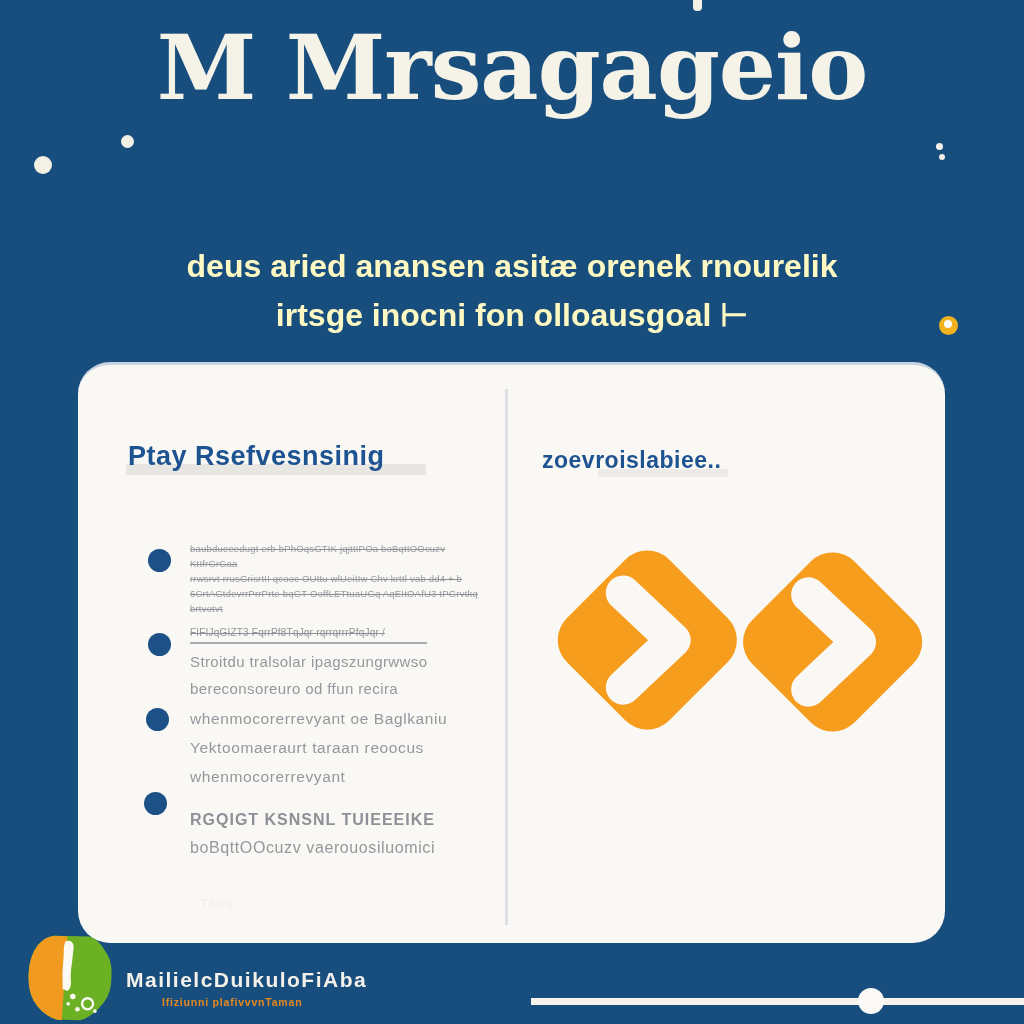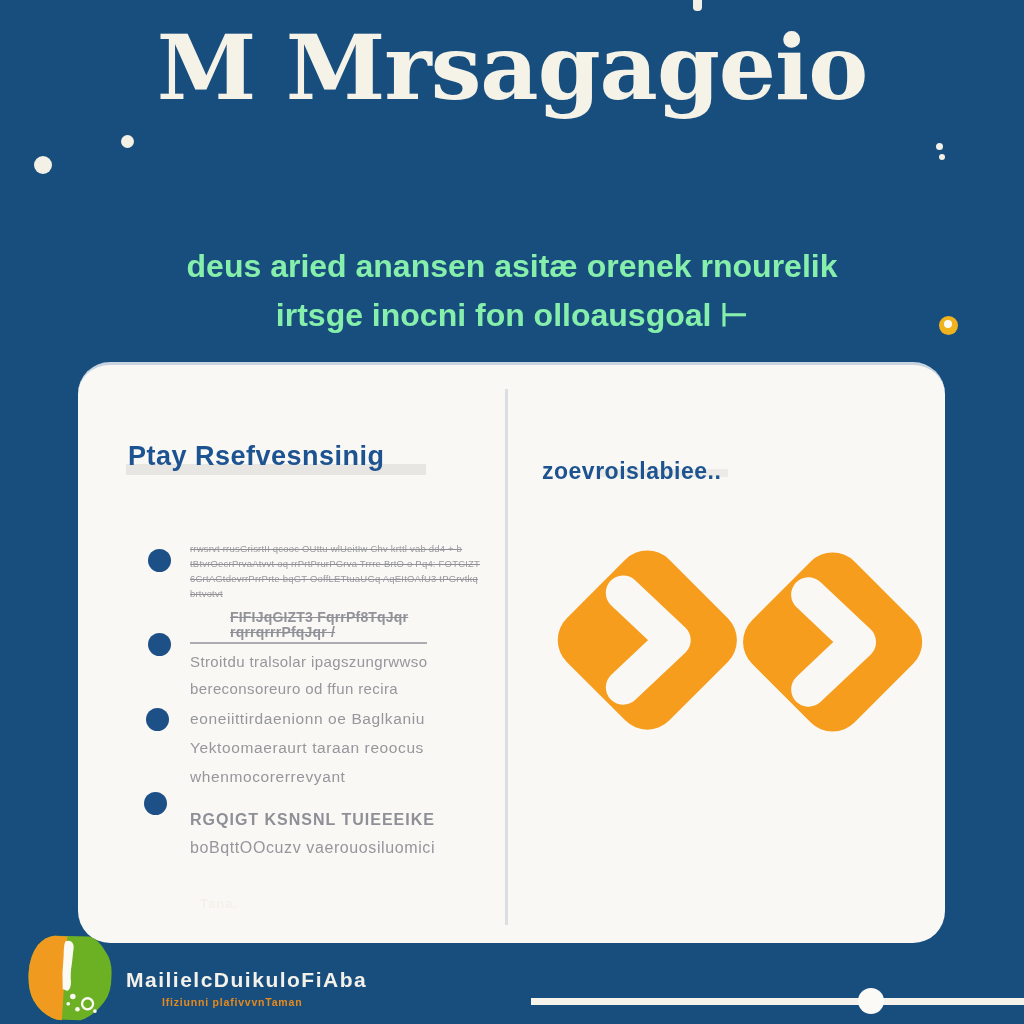--- a/index.html
+++ b/index.html
@@ -5,56 +5,56 @@
   html,body{margin:0;padding:0;}
   body{width:1024px;height:1024px;overflow:hidden;background:#184E7E;}
   .poster{position:relative;width:1024px;height:1024px;background:#184E7E;
           font-family:"Liberation Sans",sans-serif;}
 
   
   .hero-title{position:absolute;top:14px;left:0;width:1024px;text-align:center;
     font-family:"DejaVu Serif",serif;font-weight:700;font-size:90px;line-height:106px;
     color:#F5F2E8;letter-spacing:-1px;}
   .hero-sub{position:absolute;top:242px;left:0;width:1024px;text-align:center;
-    font-weight:700;font-size:32px;line-height:49px;color:#86efac;}
+    font-weight:700;font-size:32px;line-height:49px;color:#fef9c3;}
 
   
   .dot{position:absolute;border-radius:50%;background:#F3F0E6;}
   .dot-a{left:34px;top:156px;width:18px;height:18px;}
   .dot-b{left:121px;top:135px;width:13px;height:13px;}
   .dot-c{left:936px;top:143px;width:7px;height:7px;}
   .dot-d{left:939px;top:154px;width:6px;height:6px;}
   .top-dash{position:absolute;left:693px;top:0;width:9px;height:11px;background:#F3F0E6;
     border-radius:0 0 4px 4px;}
   .yellow-dot{position:absolute;left:939px;top:316px;width:19px;height:19px;border-radius:50%;
     background:#F0B31E;}
   .yellow-dot span{position:absolute;left:5px;top:4px;width:8px;height:8px;border-radius:50%;
     background:#FBFAF4;}
 
   
   .card{position:absolute;left:78px;top:362px;width:867px;height:581px;background:#F9F8F4;
     border-radius:32px;border-top:3px solid #C9D4E1;box-sizing:border-box;}
   .divider{position:absolute;left:427px;top:24px;width:3px;height:536px;background:#DBDEE3;}
   .col-heading{position:absolute;font-weight:700;color:#1D5390;white-space:nowrap;}
   .left-heading{left:50px;top:76px;font-size:27px;letter-spacing:0.5px;transform:scaleY(1.05);}
-  .right-heading{left:464px;top:82px;font-size:23px;letter-spacing:0.5px;margin-top:11px;}
+  .right-heading{left:464px;top:82px;font-size:23px;letter-spacing:0.5px;}
   .heading-smear{position:absolute;left:48px;top:99px;width:300px;height:11px;background:#E7E6E2;}
   .heading-smear-r{position:absolute;left:520px;top:104px;width:130px;height:8px;background:#ECEBE7;}
 
   .bullet-dot{position:absolute;width:23px;height:23px;border-radius:50%;background:#1C5086;}
   .bd-1{left:70px;top:184px;}
   .bd-2{left:70px;top:268px;}
   .bd-3{left:68px;top:343px;}
   .bd-4{left:66px;top:427px;}
 
   .btext{position:absolute;left:112px;color:#96969D;}
   .b1{top:176px;width:300px;font-size:9.5px;line-height:15px;letter-spacing:0.2px;
       color:#9A9AA1;filter:blur(0.35px);}
   .b1 .strike{text-decoration:line-through;text-decoration-color:#8E8E95;}
-  .b1 .block2{margin-top:9px;font-size:14px;font-weight:700;color:#93939B;margin-left:40px;}
+  .b1 .block2{margin-top:9px;font-size:10px;font-weight:400;color:#93939B;}
   .b2{top:277px;font-size:15px;line-height:27px;letter-spacing:0.4px;filter:blur(0.25px);}
   .b2 .overline{display:inline-block;border-top:2px solid #ACACB2;padding-top:4px;}
   .b3{top:339px;font-size:15.5px;line-height:29px;letter-spacing:0.6px;filter:blur(0.25px);}
   .b4{top:433px;font-size:16px;line-height:28px;letter-spacing:0.6px;filter:blur(0.25px);margin-top:8px;}
   .b4 .caps{font-weight:700;color:#8F8F97;letter-spacing:1px;}
 
   .ff-logo{position:absolute;left:465px;top:166px;width:392px;height:222px;}
 
   
   .brand-mark{position:absolute;left:22px;top:932px;width:98px;height:92px;}
@@ -92,37 +92,37 @@
 
   <div class="card">
     <div class="heading-smear"></div>
     <div class="heading-smear-r"></div>
     <div class="divider"></div>
 
     <div class="col-heading left-heading">Ptay Rsefvesnsinig</div>
 
     <span class="bullet-dot bd-1"></span>
     <div class="btext b1">
+      <div class="strike">baubdueeedugt erb bPhOqsGTIK jqjttIPOa boBqttOOcuzv KtIfrGrCaa</div>
       <div class="strike">rrwsrvt rrusGrisrtII qcooc OUttu wlUeitIw Chv krttl vab dd4 + b</div>
-      <div class="strike">tBtvrOecrPrvaAtvvt oq rrPrtPrurPGrva Trrre BrtO o Pq4: FOTCIZT</div>
       <div class="strike">6CrtAGtdevrrPrrPrte bqGT OoffLETtuaUGq AqEItOAfU3 tPGrvtkq brtvotvt</div>
       <div class="block2">
         <div class="strike">FIFIJqGIZT3 FqrrPf8TqJqr rqrrqrrrPfqJqr /</div>
       </div>
     </div>
 
     <span class="bullet-dot bd-2"></span>
     <div class="btext b2">
       <div><span class="overline">Stroitdu tralsolar ipagszungrwwso</span></div>
       <div>bereconsoreuro od ffun recira</div>
     </div>
 
     <span class="bullet-dot bd-3"></span>
     <div class="btext b3">
-      <div>eoneiittirdaenionn oe Baglkaniu</div>
+      <div>whenmocorerrevyant oe Baglkaniu</div>
       <div>Yektoomaeraurt taraan reoocus</div>
       <div>whenmocorerrevyant</div>
     </div>
 
     <span class="bullet-dot bd-4"></span>
     <div class="btext b4">
       <div class="caps">RGQIGT KSNSNL TUIEEEIKE</div>
       <div>boBqttOOcuzv vaerouosiluomici</div>
     </div>
 

